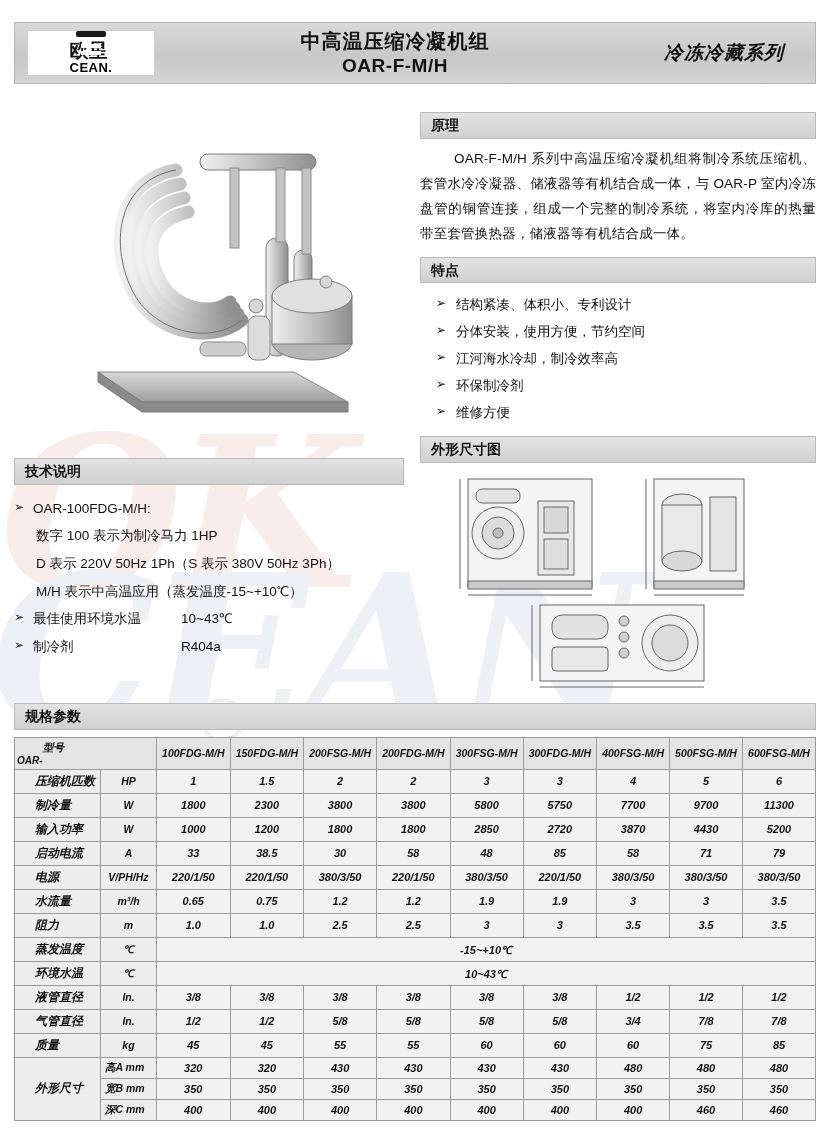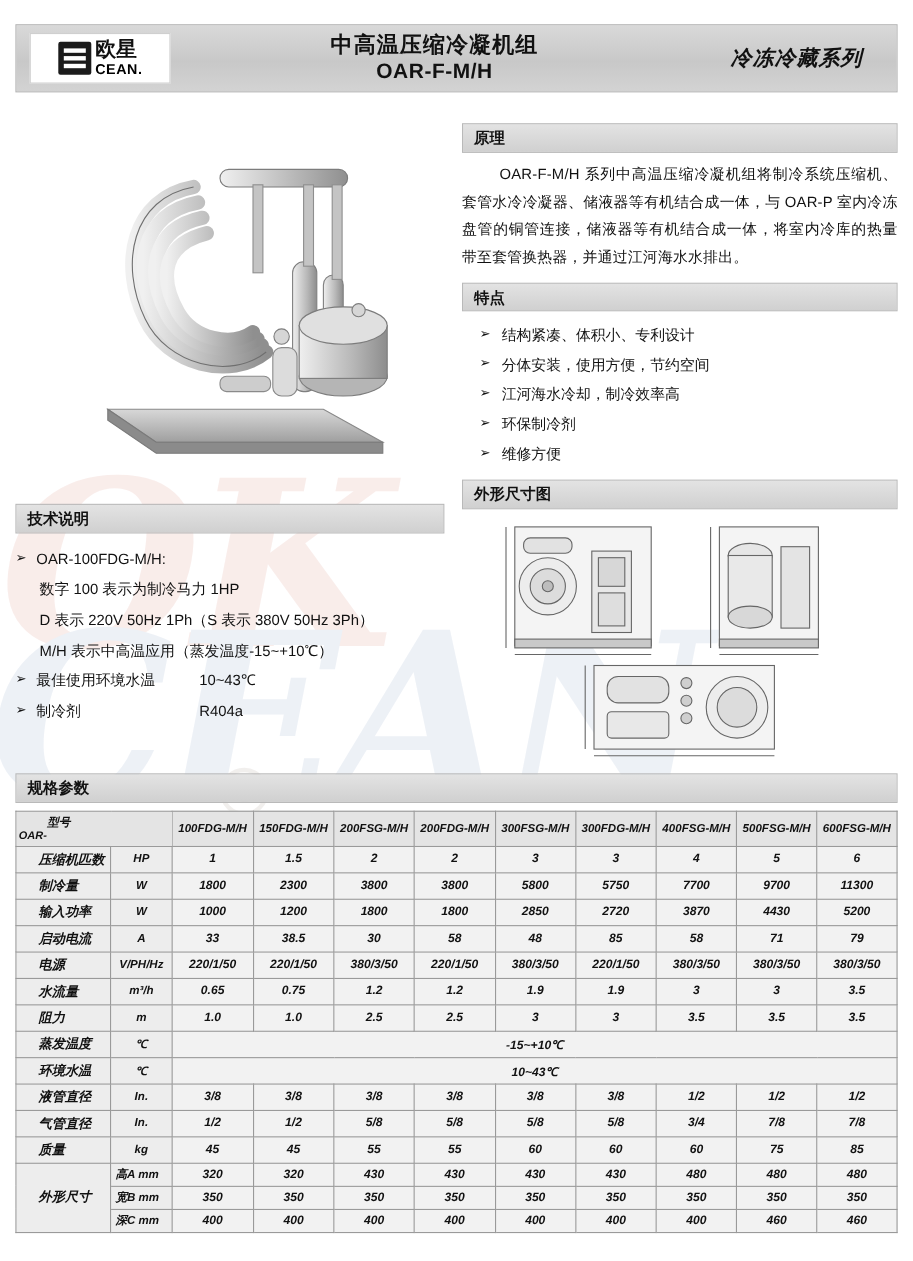--- a/index.html
+++ b/index.html
@@ -19,20 +19,21 @@
     background: linear-gradient(to bottom, #d9d9d9, #c8c8c8 55%, #d3d3d3);
     border: 1px solid #b4b4b4;
     display: flex; align-items: center;
   }
   .logo-box {
     width: 128px; height: 46px; margin-left: 12px;
     background: #ffffff;
     border: 1px solid #cfcfcf;
     display: flex; align-items: center; justify-content: center;
     gap: 4px;
+    flex-direction: column;
   }
   .logo-mark {
     width: 30px; height: 30px; background: #1b1b1b; position: relative;
     border-radius: 2px;
   }
   .logo-mark:before {
     content: ""; position: absolute; left: 5px; top: 6px; width: 20px; height: 4px;
     background: #fff; box-shadow: 0 7px 0 #fff, 0 14px 0 #fff;
   }
   .logo-cn { font-size: 19px; font-weight: bold; color: #111; letter-spacing: 0px; line-height: 1; }
@@ -205,21 +206,21 @@
     <circle cx="176" cy="196" r="7" fill="#d6d6d6" stroke="#7d7d7d"></circle>
     <circle cx="246" cy="172" r="6" fill="#d6d6d6" stroke="#7d7d7d"></circle>
     <rect x="120" y="232" width="46" height="14" rx="6" fill="#cdcdcd" stroke="#8a8a8a"></rect>
   </svg>
 </div>
 
 <div class="right-col">
 
   <div class="sect">原理</div>
   <div class="principle-body">
-    <span class="indent">OAR-F-M/H 系列中高温压缩冷凝机组将制冷系统压缩机、套管水冷冷凝器、储液器等有机结合成一体，与 OAR-P 室内冷冻盘管的铜管连接，储液器等有机结合成一体，将室内冷库的热量带至套管换热器，并通过江河海水水排出。</span>
+    <span class="indent">OAR-F-M/H 系列中高温压缩冷凝机组将制冷系统压缩机、套管水冷冷凝器、储液器等有机结合成一体，与 OAR-P 室内冷冻盘管的铜管连接，组成一个完整的制冷系统，将室内冷库的热量带至套管换热器，储液器等有机结合成一体。</span>
   </div>
 
   <div class="sect" style="margin-top:10px">特点</div>
   <div class="features">
     <div class="feat-row">
       <span class="arrow">➢</span>
       <span>结构紧凑、体积小、专利设计</span>
     </div>
     <div class="feat-row">
       <span class="arrow">➢</span>

